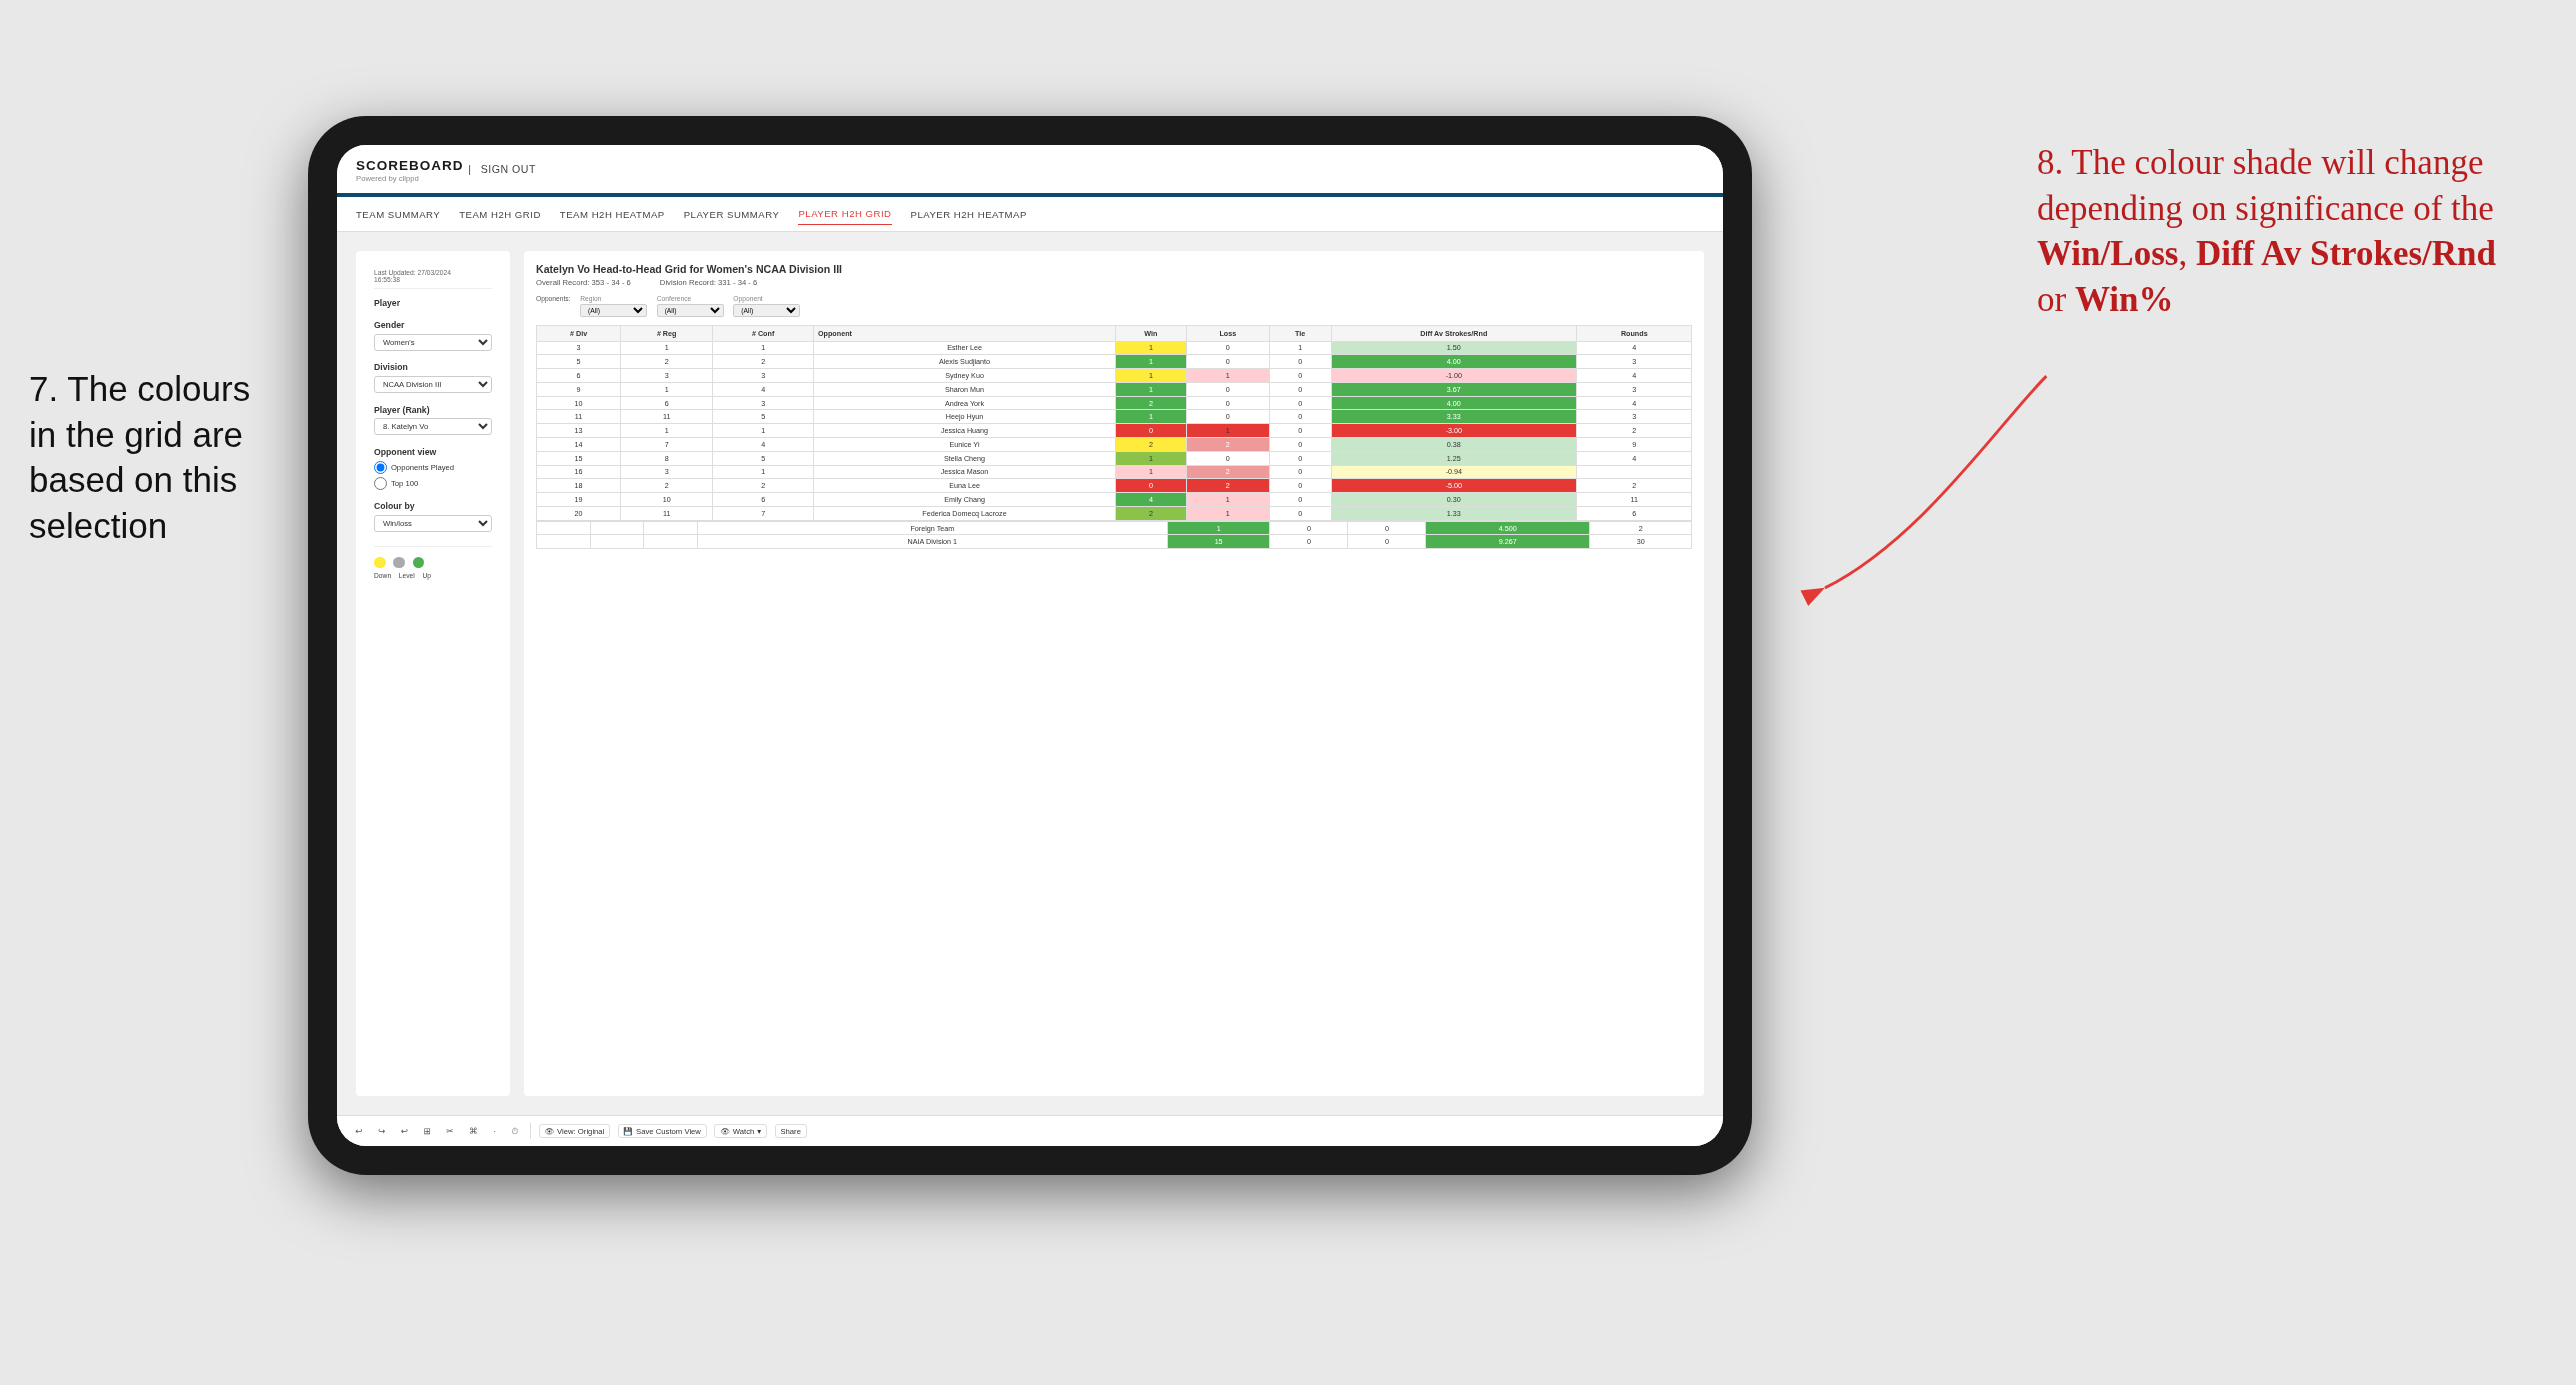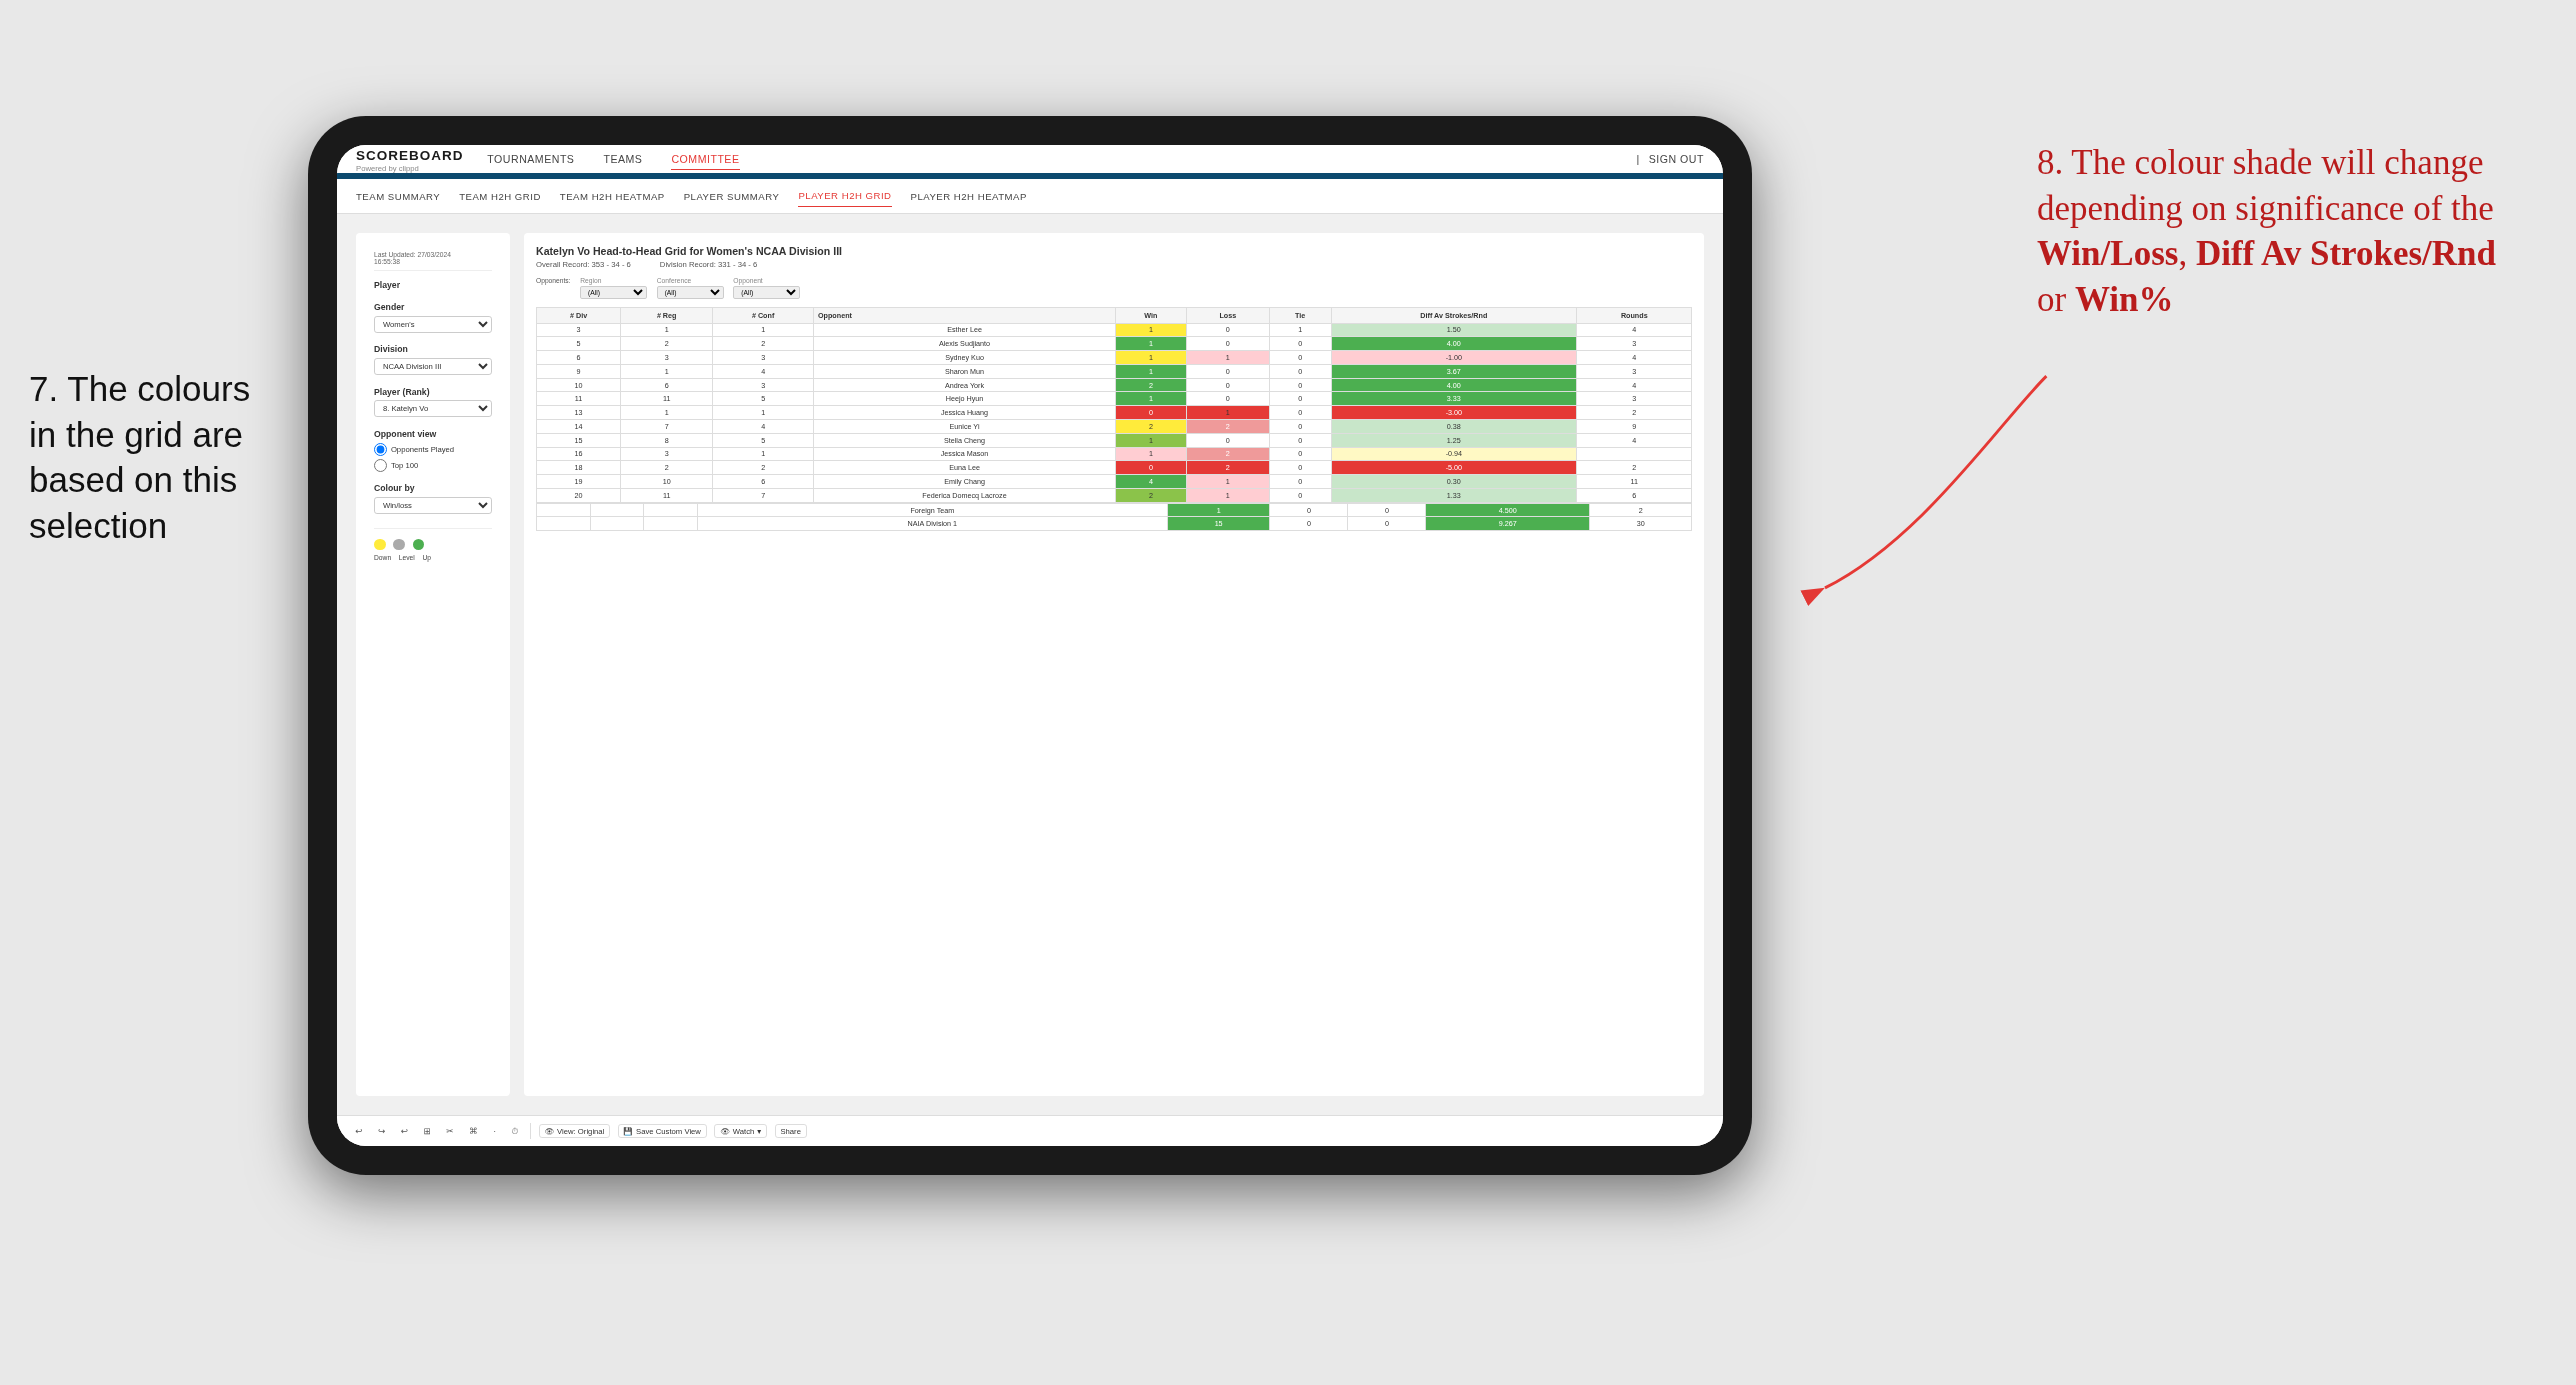--- a/index.html
+++ b/index.html
@@ -31,25 +31,25 @@
       background: #fff;
       border-radius: 29px;
       overflow: hidden;
       display: flex;
       flex-direction: column;
     }
 
     
     .nav-bar {
       background: #fff;
-      border-bottom: 6px solid #0c4a6e;
+      border-bottom: 4px solid #0c4a6e;
       padding: 0 19px;
       display: flex;
       align-items: center;
-      height: 34px;
+      height: 52px;
       flex-shrink: 0;
     }
 
     .logo {
       font-size: 13.5px;
       font-weight: 900;
       color: #1a1a1a;
       letter-spacing: 1px;
       margin-right: 4.8px;
     }
@@ -389,25 +389,20 @@
   <path d="M 310,30 C 260,80 180,200 80,250" stroke="#e53935" stroke-width="3" fill="none" marker-end="url(#arrowhead-r)"></path>
 </svg>
 
 <div class="tablet-frame">
   <div class="tablet-screen">
 
     <div class="nav-bar">
       <div>
         <span class="logo">SCOREBOARD</span>
         <span class="logo-sub">Powered by clippd</span>
-      </div>
-      <div class="nav-links">
-        <span class="nav-link">TOURNAMENTS</span>
-        <span class="nav-link">TEAMS</span>
-        <span class="nav-link active">COMMITTEE</span>
       </div>
       <div class="nav-right">
         <span>| </span>
         <span class="nav-link">Sign out</span>
       </div>
     </div>
 
     <div class="sub-nav">
       <span class="sub-nav-link">TEAM SUMMARY</span>
       <span class="sub-nav-link">TEAM H2H GRID</span>

